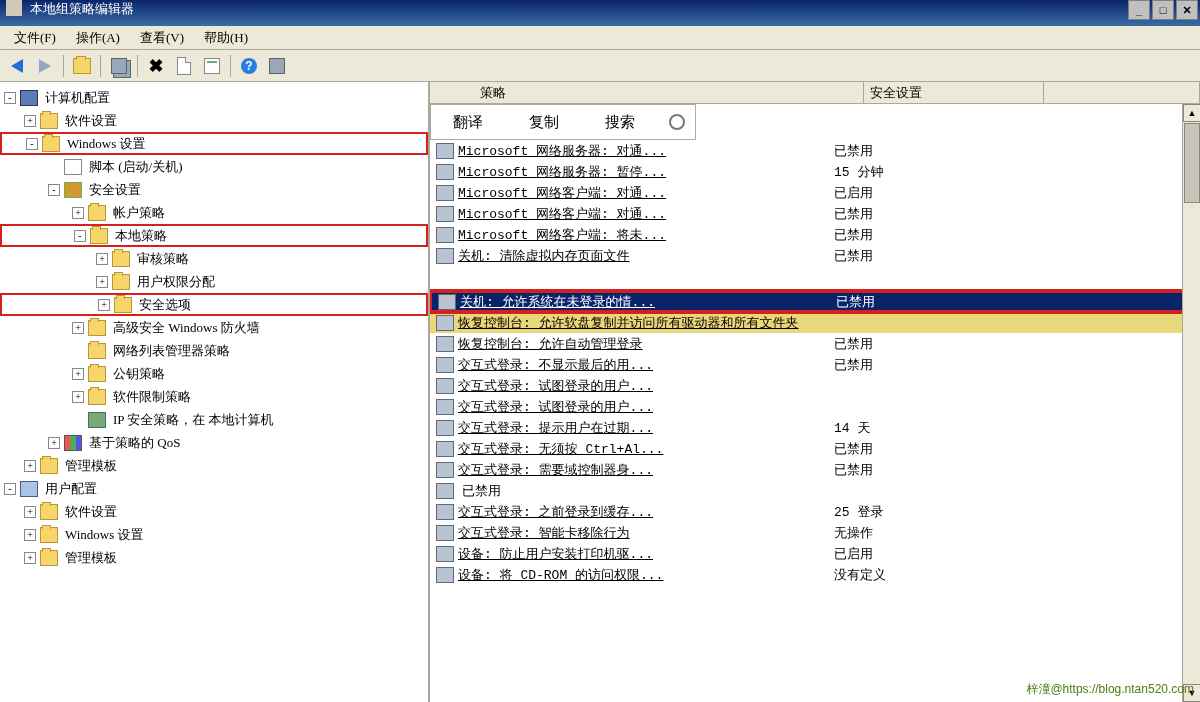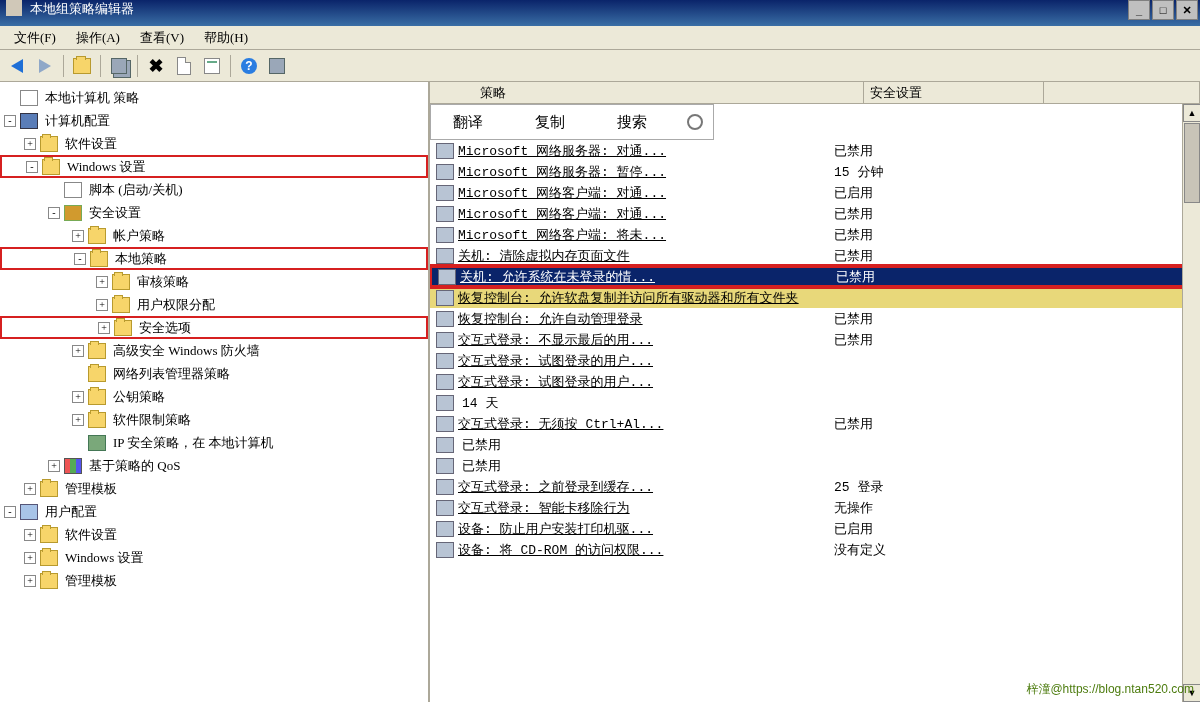--- a/index.html
+++ b/index.html
@@ -55,33 +55,33 @@
 .hl-red { border:2px solid #d62020; }
 .indent0{padding-left:4px;} .indent1{padding-left:24px;} .indent2{padding-left:48px;} .indent3{padding-left:72px;} .indent4{padding-left:96px;}
 
 
 .list-header { display:flex; height:22px; background:#ece9d8; border-bottom:1px solid #aca899; position:sticky; top:0;padding-left:44px; }
 .list-header .col { border-right:1px solid #aca899; padding:2px 6px; }
 .col-policy { width:390px; }
 .col-sec { width:180px; }
 
 
-.overlay-bar { position:absolute; top:22px; left:0; height:36px; background:#fff; border:1px solid #aaa; display:flex; align-items:center; padding:0 10px; gap:28px; z-index:5; }
+.overlay-bar { position:absolute; top:22px; left:0; height:36px; background:#fff; border:1px solid #aaa; display:flex; align-items:center; padding:0 10px; gap:22px; z-index:5; }
 .overlay-bar .obtn { padding:4px 12px; font-size:15px; }
 .gear-icon{width:16px;height:16px;border:2px solid #777;border-radius:50%;position:relative;}
 .gear-icon::before{content:"";position:absolute;inset:3px;border-radius:50%;background:#fff;}
 
 
 .list-body { }
 .list-row { display:flex; align-items:center; height:21px; padding-left:6px; font-family:"SimSun","Courier New"; }
 .list-row .ricon { width:18px; height:16px; background:#b8c4d4; border:1px solid #667; margin-right:4px; flex-shrink:0; }
 .list-row .c1 { width:372px; overflow:hidden; white-space:nowrap;text-decoration:underline; }
 .list-row .c2 { width:180px; overflow:hidden; white-space:nowrap; padding-left:4px; }
 .list-row.selected { background:#0a246a; color:#fff; }
-.list-row.selected.hl-red { outline:2px solid #d62020; outline-offset:0; }
+.list-row.selected.hl-red { outline:2px solid #d62020; outline-offset:0;margin-top:25px; }
 .list-row.yellow-row { background:#e8d87a; }
 
 
 .scrollbar-v { position:absolute; right:0; top:22px; bottom:0; width:18px; background:#ece9d8; border-left:1px solid #aca899; }
 .sb-btn { width:18px; height:18px; background:#ece9d8; border:1px solid #888; display:flex; align-items:center; justify-content:center; font-size:9px; }
 .sb-thumb { width:16px; height:80px; background:#c8c4b8; border:1px solid #888; margin:1px; }
 
 
 .watermark { position:absolute; right:6px; bottom:4px; font-size:12px; color:#4d7c0f; font-family:Arial; }
 </style>
@@ -136,25 +136,20 @@
     </div>
   <div class="tool-btn">
       <div class="square-grey"></div>
     </div>
 </div>
 
 <div class="main">
 
   <div class="tree-panel">
     <div class="tree-row indent0">
-        <span class="noexp"></span>
-        <span class="ticon doc"></span>
-        <span class="label">本地计算机 策略</span>
-      </div>
-    <div class="tree-row indent0">
         <span class="exp">-</span>
         <span class="ticon comp"></span>
         <span class="label">计算机配置</span>
       </div>
     <div class="tree-row indent1">
         <span class="exp">+</span>
         <span class="ticon folder"></span>
         <span class="label">软件设置</span>
       </div>
     <div class="tree-row indent1 hl-red">
@@ -324,29 +319,31 @@
           <span class="c1">交互式登录: 试图登录的用户...</span>
           <span class="c2"></span>
         </div>
         <div class="list-row">
           <span class="ricon"></span>
           <span class="c1">交互式登录: 试图登录的用户...</span>
           <span class="c2"></span>
         </div>
         <div class="list-row">
           <span class="ricon"></span>
+          <span class="c1">交互式登录: 提示用户在过期...</span>
           <span class="c2">14 天</span>
         </div>
         <div class="list-row">
           <span class="ricon"></span>
           <span class="c1">交互式登录: 无须按 Ctrl+Al...</span>
           <span class="c2">已禁用</span>
         </div>
         <div class="list-row">
           <span class="ricon"></span>
+          <span class="c1">交互式登录: 需要域控制器身...</span>
           <span class="c2">已禁用</span>
         </div>
         <div class="list-row">
           <span class="ricon"></span>
           <span class="c2">已禁用</span>
         </div>
         <div class="list-row">
           <span class="ricon"></span>
           <span class="c1">交互式登录: 之前登录到缓存...</span>
           <span class="c2">25 登录</span>

